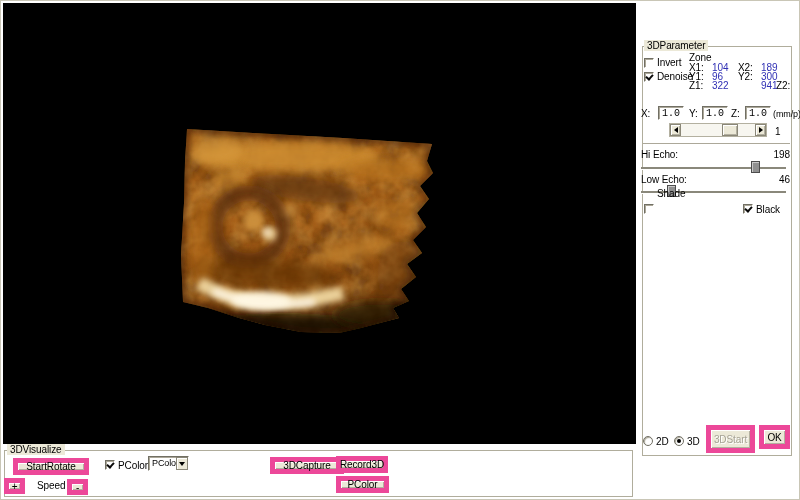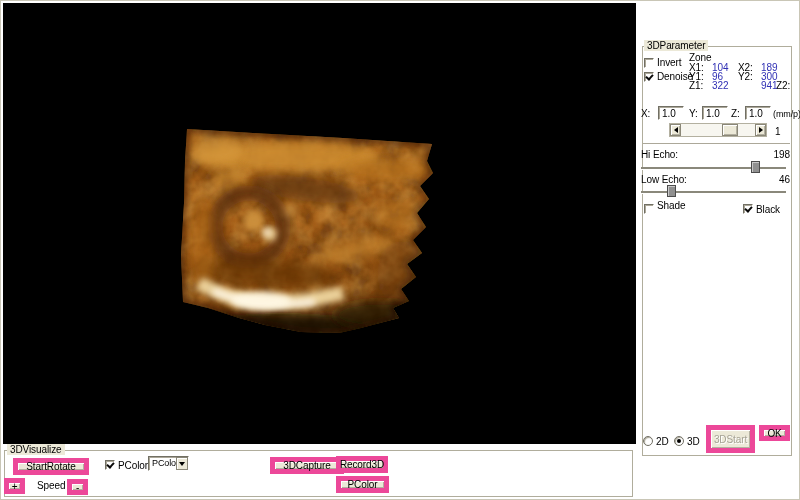--- a/index.html
+++ b/index.html
@@ -15,21 +15,21 @@
   
   .lbl{position:absolute;white-space:nowrap;line-height:10px;}
   .btn{position:absolute;background:#ece9d8;border:5px solid #ec4899;
        box-shadow:inset 1px 1px 0 #ffffff, inset -1px -1px 0 #b3b0a0;
        display:flex;align-items:center;justify-content:center;
        font-family:"Liberation Sans",sans-serif;font-size:10px;letter-spacing:-0.1px;
        box-sizing:border-box;cursor:default;}
   .btn.disabled{color:#a5a294;text-shadow:1px 1px 0 #ffffff;}
   .sunken{background:#fff;border:1px solid;border-color:#716f64 #fff #fff #716f64;
        box-shadow:inset 1px 1px 0 #aca899;box-sizing:border-box;}
-  .tinput{position:absolute;height:14px;font-family:Liberation Sans, sans-serif;
+  .tinput{position:absolute;height:14px;font-family:Liberation Mono, monospace;
        font-size:10px;padding:0 0 0 3px;outline:none;}
   .groupbox{position:absolute;border:1px solid #b0ad9c;box-sizing:border-box;
        box-shadow:1px 1px 0 #ffffff, inset 1px 1px 0 #ffffff;}
   .gb-label{position:absolute;background:#ece9d8;padding:0 3px;line-height:11px;}
   .checkbox{position:absolute;width:10px;height:10px;background:#fff;
        border:1px solid;border-color:#716f64 #fff #fff #716f64;
        box-shadow:inset 1px 1px 0 #aca899;box-sizing:border-box;}
   .checkbox.checked::after{content:"";position:absolute;left:1px;top:1px;width:5px;height:3px;
        border-left:2px solid #0a0a0a;border-bottom:2px solid #0a0a0a;transform:rotate(-48deg);}
   .radio{position:absolute;width:10px;height:10px;border-radius:50%;background:#fff;
@@ -189,31 +189,31 @@
     <div class="lbl" style="left:125px;top:149px;width:29px;text-align:right;">198</div>
     <div class="slider-track" style="left:5px;top:166px;width:145px;"></div>
     <div class="slider-thumb" style="left:115px;top:160px;"></div>
 
     <div class="lbl" style="left:5px;top:174px;">Low Echo:</div>
     <div class="lbl" style="left:125px;top:174px;width:29px;text-align:right;">46</div>
     <div class="slider-track" style="left:5px;top:190px;width:145px;"></div>
     <div class="slider-thumb" style="left:31px;top:184px;"></div>
 
     <div class="checkbox" style="left:8px;top:203px;"></div>
-    <div class="lbl" style="left:21px;top:200px;">Shade</div>
+    <div class="lbl" style="left:21px;top:188px;">Shade</div>
     <div class="checkbox checked" style="left:107px;top:203px;"></div>
     <div class="lbl" style="left:120px;top:204px;">Black</div>
 
     <div class="radio" style="left:7px;top:435px;"></div>
     <div class="lbl" style="left:20px;top:436px;">2D</div>
     <div class="radio checked" style="left:38px;top:435px;"></div>
     <div class="lbl" style="left:51px;top:436px;text-align:right;">3D</div>
 
     <div class="btn disabled" style="left:70px;top:424px;width:49px;height:28px;">3DStart</div>
-    <div class="btn" style="left:123px;top:424px;width:31px;height:16px;">OK</div>
+    <div class="btn" style="left:123px;top:424px;width:31px;height:24px;">OK</div>
   </div>
 
   <div id="bottom-panel">
     <div class="groupbox" style="left:3px;top:6px;width:629px;height:47px;"></div>
     <div class="lbl gb-label" style="left:6px;top:0;">3DVisualize</div>
 
     <div class="btn" style="left:12px;top:14px;width:76px;height:17px;">StartRotate</div>
 
     <div class="checkbox checked" style="left:104px;top:16px;"></div>
     <div class="lbl" style="left:117px;top:17px;">PColor</div>

